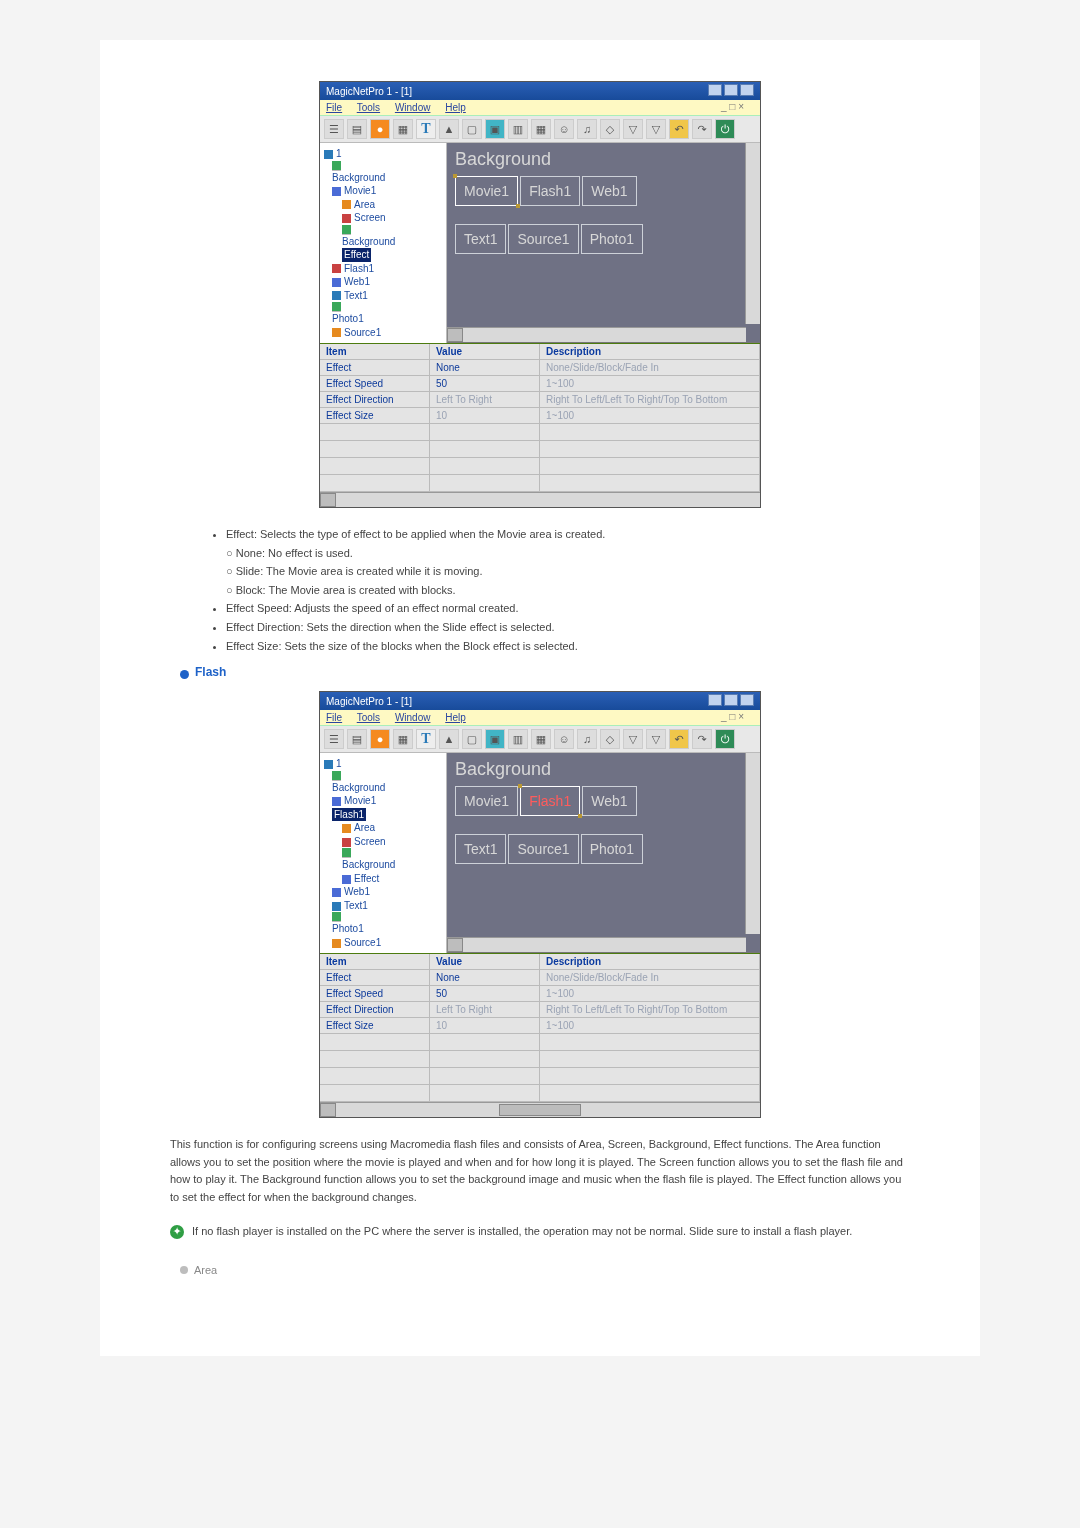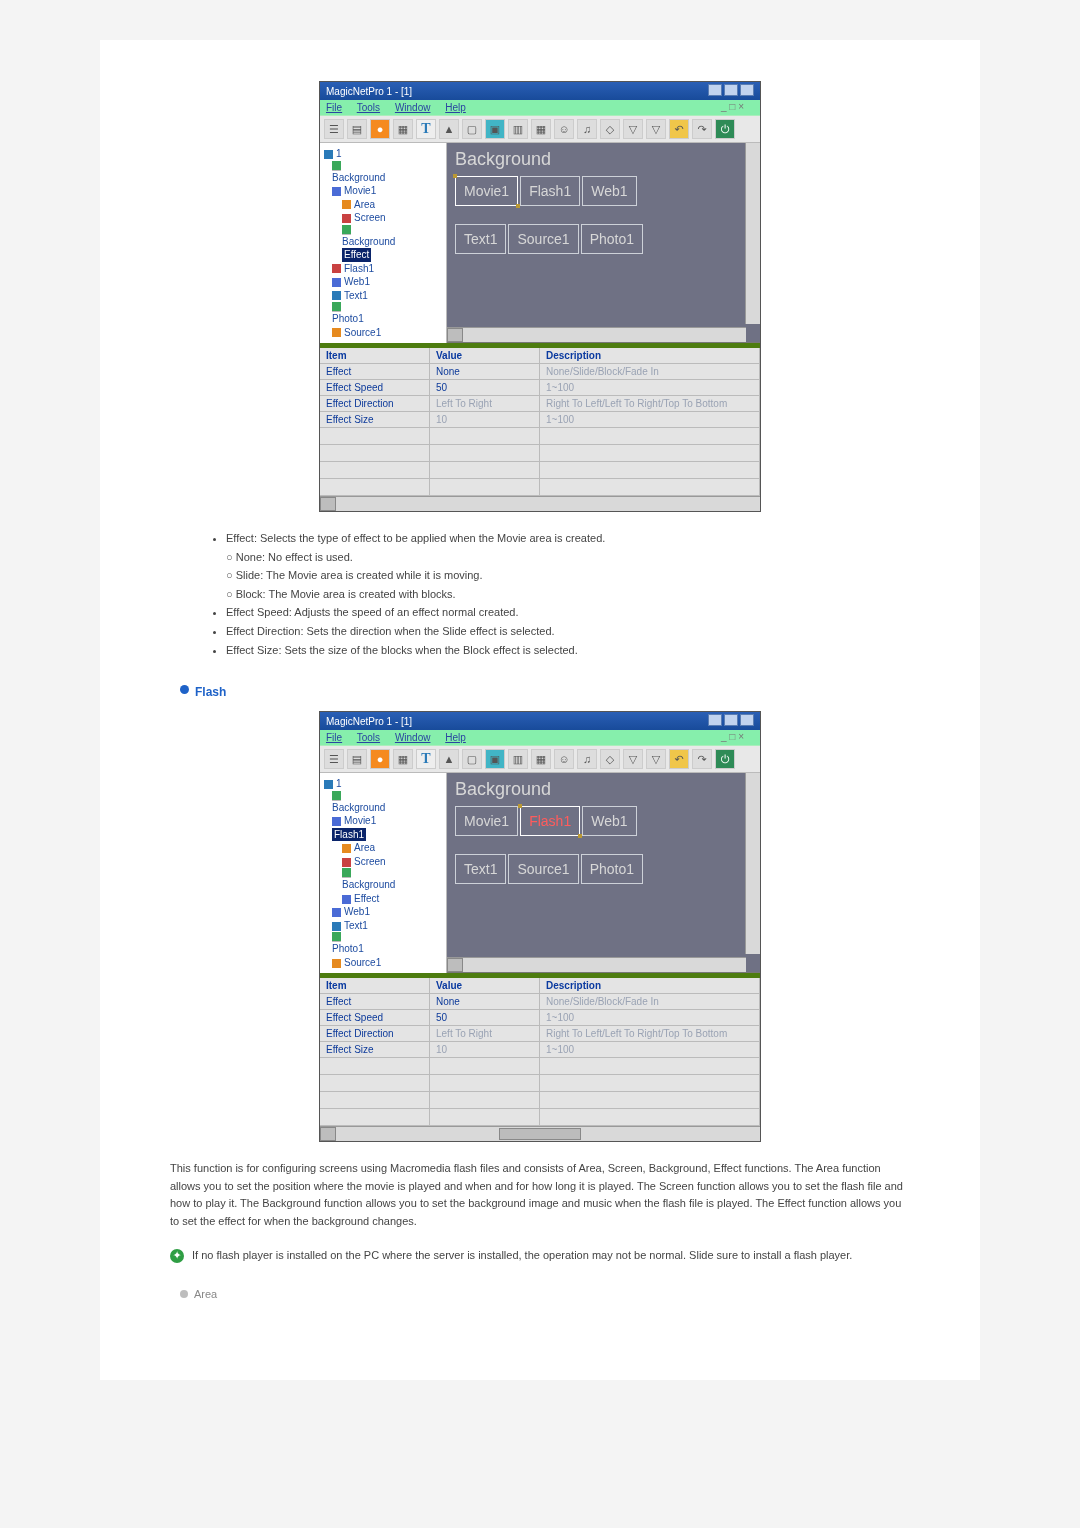--- a/index.html
+++ b/index.html
@@ -25,21 +25,21 @@
     background:linear-gradient(#2a5fb5,#184b9a);
     color:#fff;
     font-size:10px;
     padding:2px 6px;
     display:flex;
     justify-content:space-between;
     align-items:center;
   }
   .titlebtns span{display:inline-block;width:12px;height:10px;background:#c1d3ef;margin-left:2px;border:1px solid #5a7db3}
   .menubar{
-    background:#86efac;
+    background:#fef9c3;
     color:#2a46a0;
     font-size:10px;
     padding:2px 6px;
     border-bottom:1px solid #aeb;
     position:relative;
   }
   .mnu{margin-right:12px;text-decoration:underline;color:#2a46a0}
   .mnu.closebtn{position:absolute;right:4px;top:1px;text-decoration:none;color:#777}
   .toolbar{
     background:#e8e8e8;
@@ -69,36 +69,36 @@
   .canvas-sb{position:absolute;right:0;top:0;bottom:18px;width:14px;background:#d9d9d9;border-left:1px solid #999}
   .canvas-hb{position:absolute;left:0;right:14px;bottom:0;height:14px;background:#d9d9d9;border-top:1px solid #999}
   .hbnob{position:absolute;left:0;top:0;width:14px;height:12px;background:#bdbdbd;border:1px solid #888}
   .bg-lbl{color:#d7d7d7;font-size:18px;font-family:Arial,sans-serif;margin:6px 0 6px 8px}
   .row{display:flex;gap:2px;margin-left:8px}
   .cell{border:1px solid #cdd1d8;color:#d7d7d7;padding:6px 8px;font-size:14px;font-family:Arial,sans-serif;background:transparent}
   .cell.sel{border:1px solid #fff;position:relative}
   .cell.sel::before,.cell.sel::after{content:"";position:absolute;width:4px;height:4px;background:#b93;}
   .cell.sel::before{left:-3px;top:-3px}
   .cell.sel::after{right:-3px;bottom:-3px}
-  .grid{background:#e4e4e4;font-size:10px;color:#0d3a9a;border-top:5px solid #4d7c0f}
+  .grid{background:#e4e4e4;font-size:10px;color:#0d3a9a;border-top:1px solid #4d7c0f}
   .gr{display:grid;grid-template-columns:110px 110px 1fr;border-bottom:1px solid #bbb}
   .gr>div{padding:2px 6px;border-right:1px solid #bbb;white-space:nowrap;overflow:hidden;text-overflow:ellipsis}
   .gr.head>div{color:#0a3aa0;font-weight:bold;background:#e4e4e4}
   .desc{color:#9aa3b4}
   .gr.blank>div{height:12px}
   .grid-sb{height:14px;background:#d9d9d9;border-top:1px solid #999;position:relative}
   .grid-sb .nob{position:absolute;left:0;top:0;width:14px;height:12px;background:#bdbdbd;border:1px solid #888}
   .grid-sb .track{position:absolute;left:14px;right:14px;top:0;height:12px}
   .grid-sb .thumb{position:absolute;left:40%;top:1px;width:80px;height:10px;background:#bcbcbc;border:1px solid #888}
-  .bullets{margin:16px 0 26px 50px;font-size:11px;color:#444;line-height:1.6}
+  .bullets{margin:16px 0 10px 50px;font-size:11px;color:#444;line-height:1.6}
   .bullets ul{margin:0 0 0 16px;padding:0}
   .bullets li{margin:0 0 1px}
   .sub{list-style:none;margin-left:14px}
   .sub li::before{content:"○ ";color:#555}
-  .section-h{color:#1e62c8;font-weight:bold;font-size:12px;margin:10px 0 12px 20px;display:flex;align-items:flex-start;gap:6px}
+  .section-h{color:#1e62c8;font-weight:bold;font-size:12px;margin:10px 0 12px 20px;display:flex;align-items:flex-end;gap:6px}
   .dot{width:9px;height:9px;border-radius:50%;background:#1e62c8;display:inline-block}
   .para{margin:14px 12px 16px 10px;font-size:11px;color:#444;line-height:1.6}
   .note{display:flex;gap:8px;margin:8px 0 24px 10px;font-size:11px;color:#444;line-height:1.6}
   .note .badge{width:14px;height:14px;border-radius:50%;background:#2f9e44;color:#fff;display:flex;align-items:center;justify-content:center;font-size:11px;flex:0 0 14px;margin-top:2px}
   .sub-h{color:#888;font-size:11px;margin:8px 0 0 20px;display:flex;align-items:center;gap:6px}
   .sub-h .sdot{width:8px;height:8px;border-radius:50%;background:#bdbdbd;display:inline-block}
 </style>
 </head>
 <body>
 

